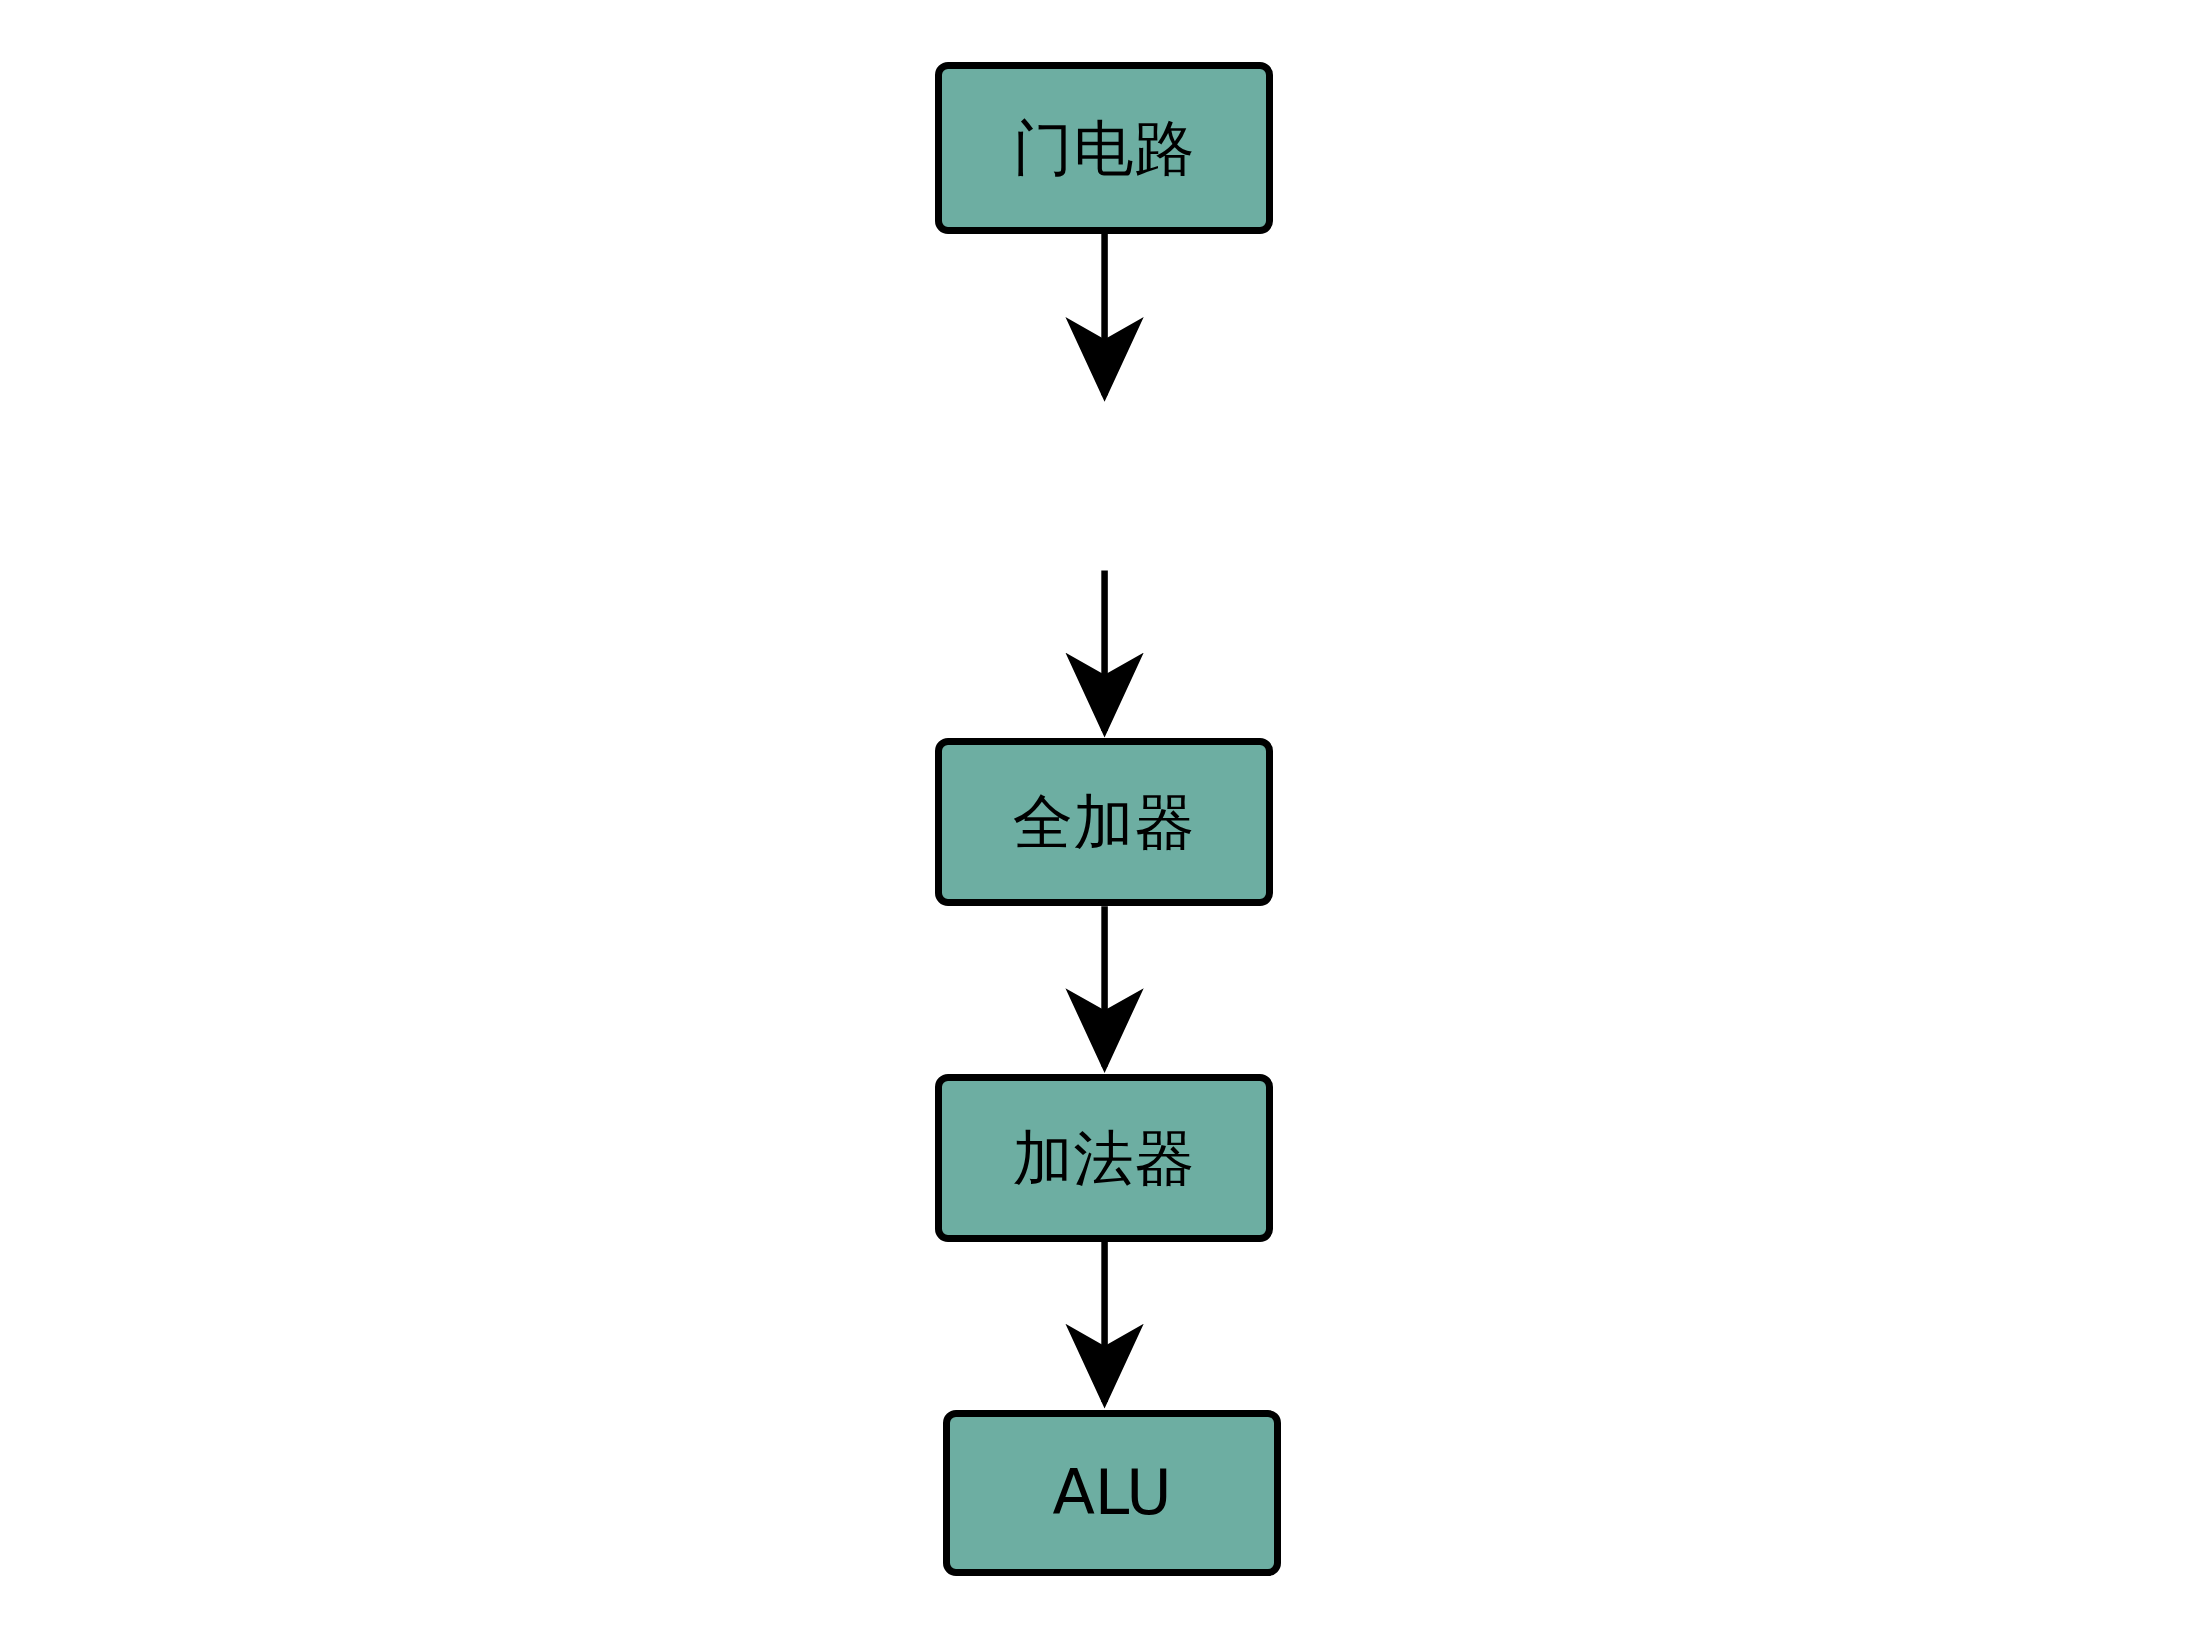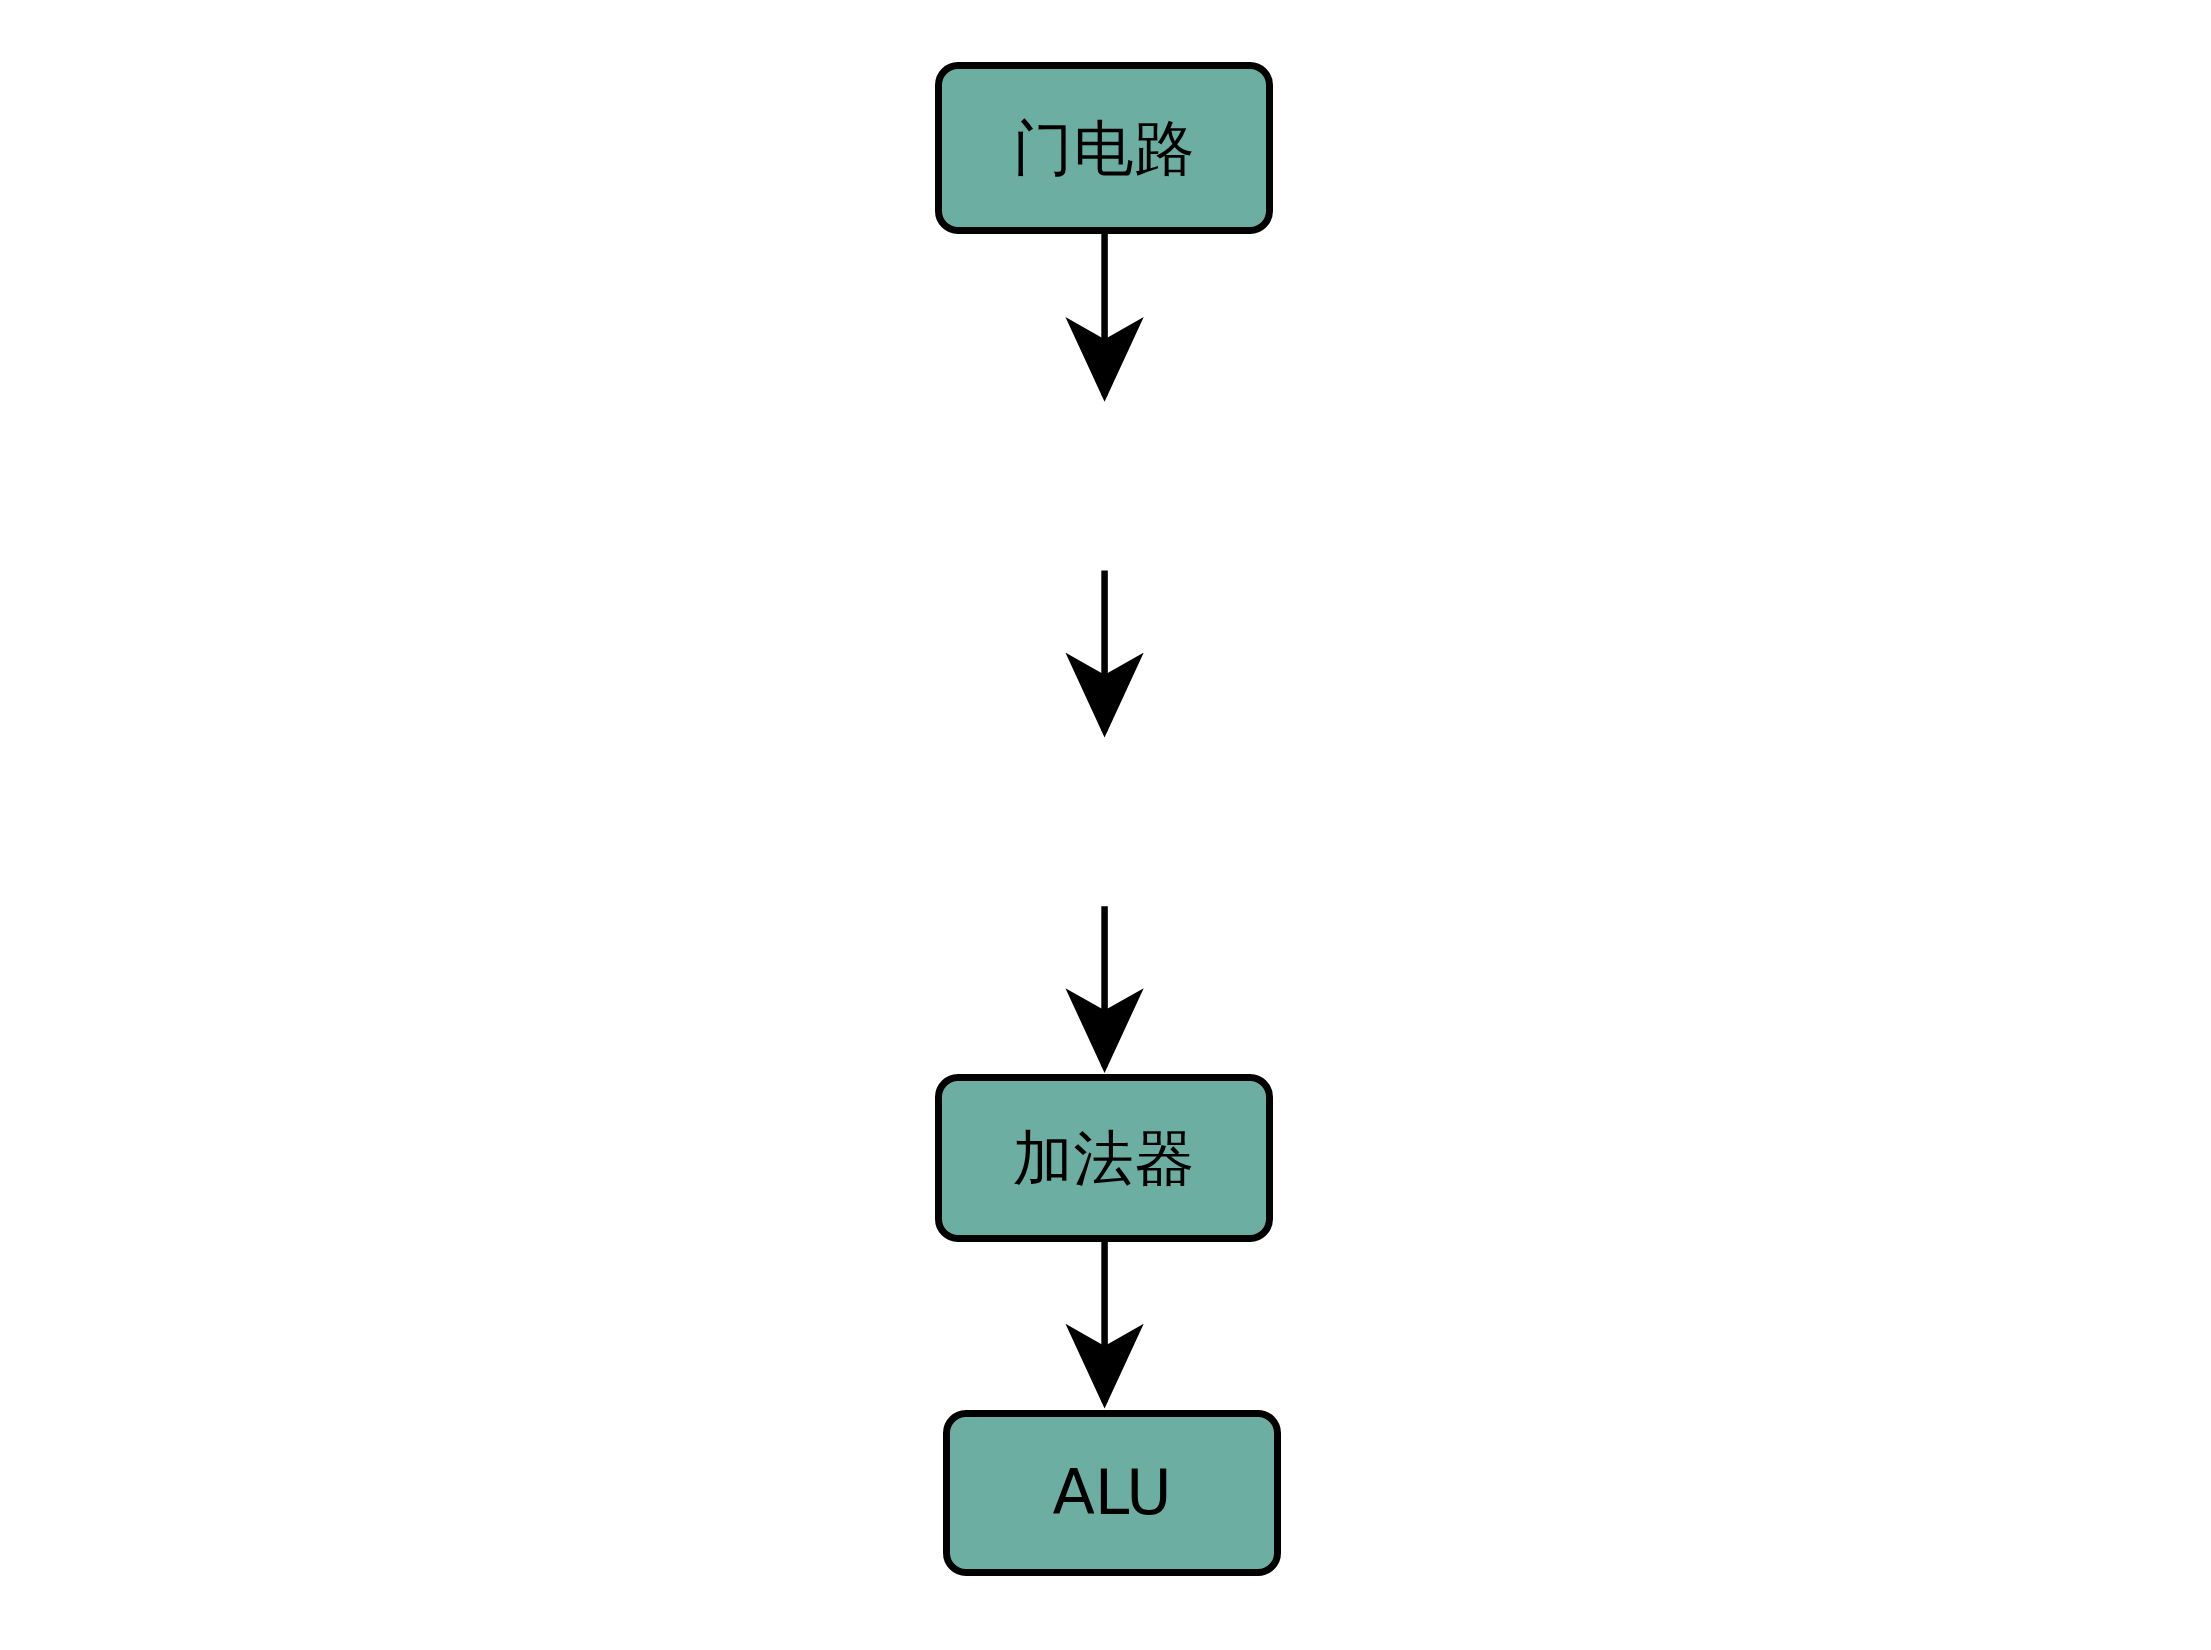--- a/index.html
+++ b/index.html
@@ -24,21 +24,21 @@
     top: 0;
     width: 2211px;
     height: 1651px;
     display: block;
   }
   .node-box {
     position: absolute;
     box-sizing: border-box;
     background: #6daea2;
     border: 7.5px solid #000000;
-    border-radius: 23px;
+    border-radius: 13px;
     display: flex;
     align-items: center;
     justify-content: center;
     text-align: center;
   }
   .node-label {
     color: #000000;
     font-size: 60px;
     line-height: 1;
     font-weight: 400;
@@ -78,20 +78,23 @@
     <g>
       <line x1="1185" y1="1332" x2="1185" y2="1504" stroke="#000000" stroke-width="7" marker-end="url(#arrowhead)"></line>
     </g>
   </svg>
 
   <div class="node-box" id="node-0" style="left:935px; top:62px; width:338px; height:172px;">
     <span class="node-label">门电路</span>
   </div>
 
 
+  <div class="node-box" id="node-2" style="left:935px; top:738px; width:338px; height:168px;">
+    <span class="node-label">全加器</span>
+  </div>
 
   <div class="node-box" id="node-3" style="left:935px; top:1074px; width:338px; height:168px;">
     <span class="node-label">加法器</span>
   </div>
 
   <div class="node-box" id="node-4" style="left:943px; top:1410px; width:338px; height:166px;">
     <span class="node-label latin">ALU</span>
   </div>
 
 </div>

